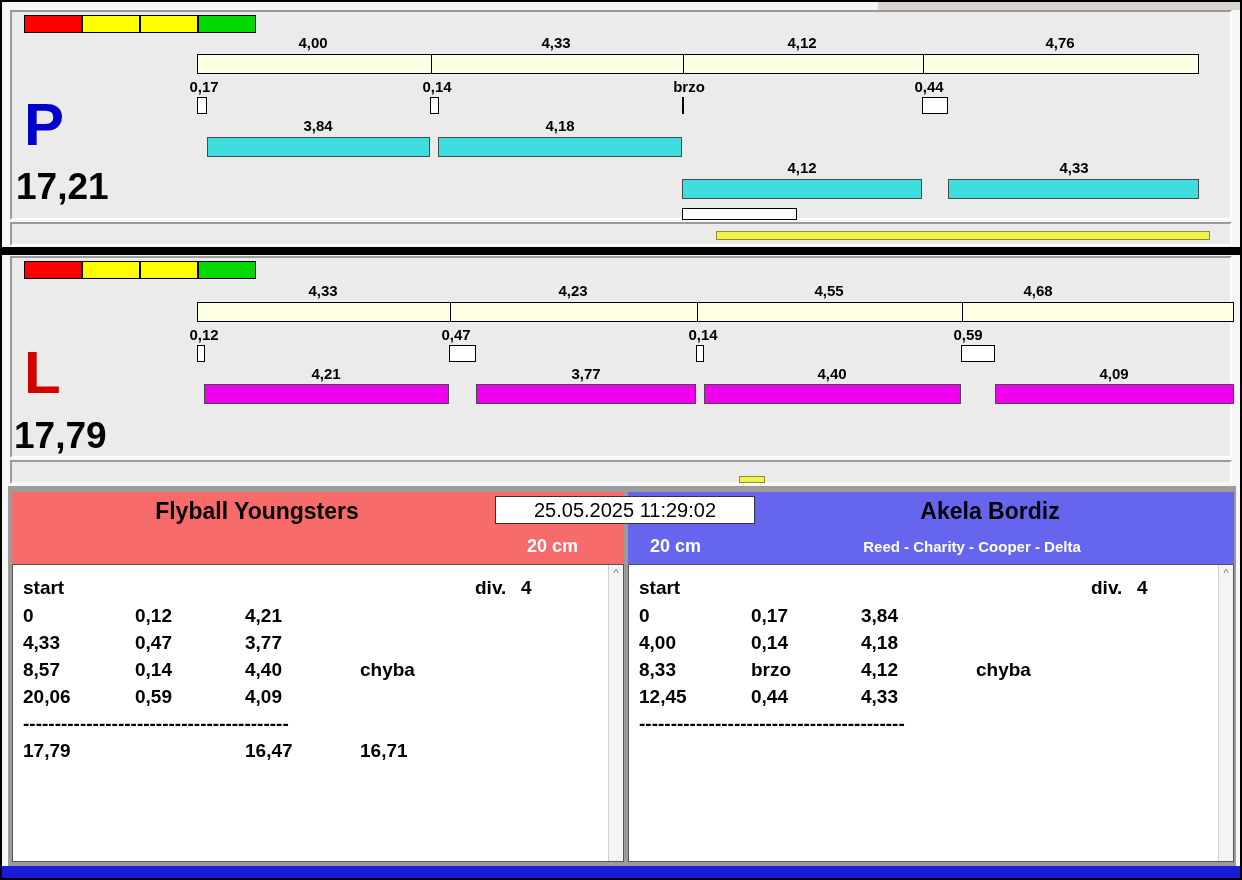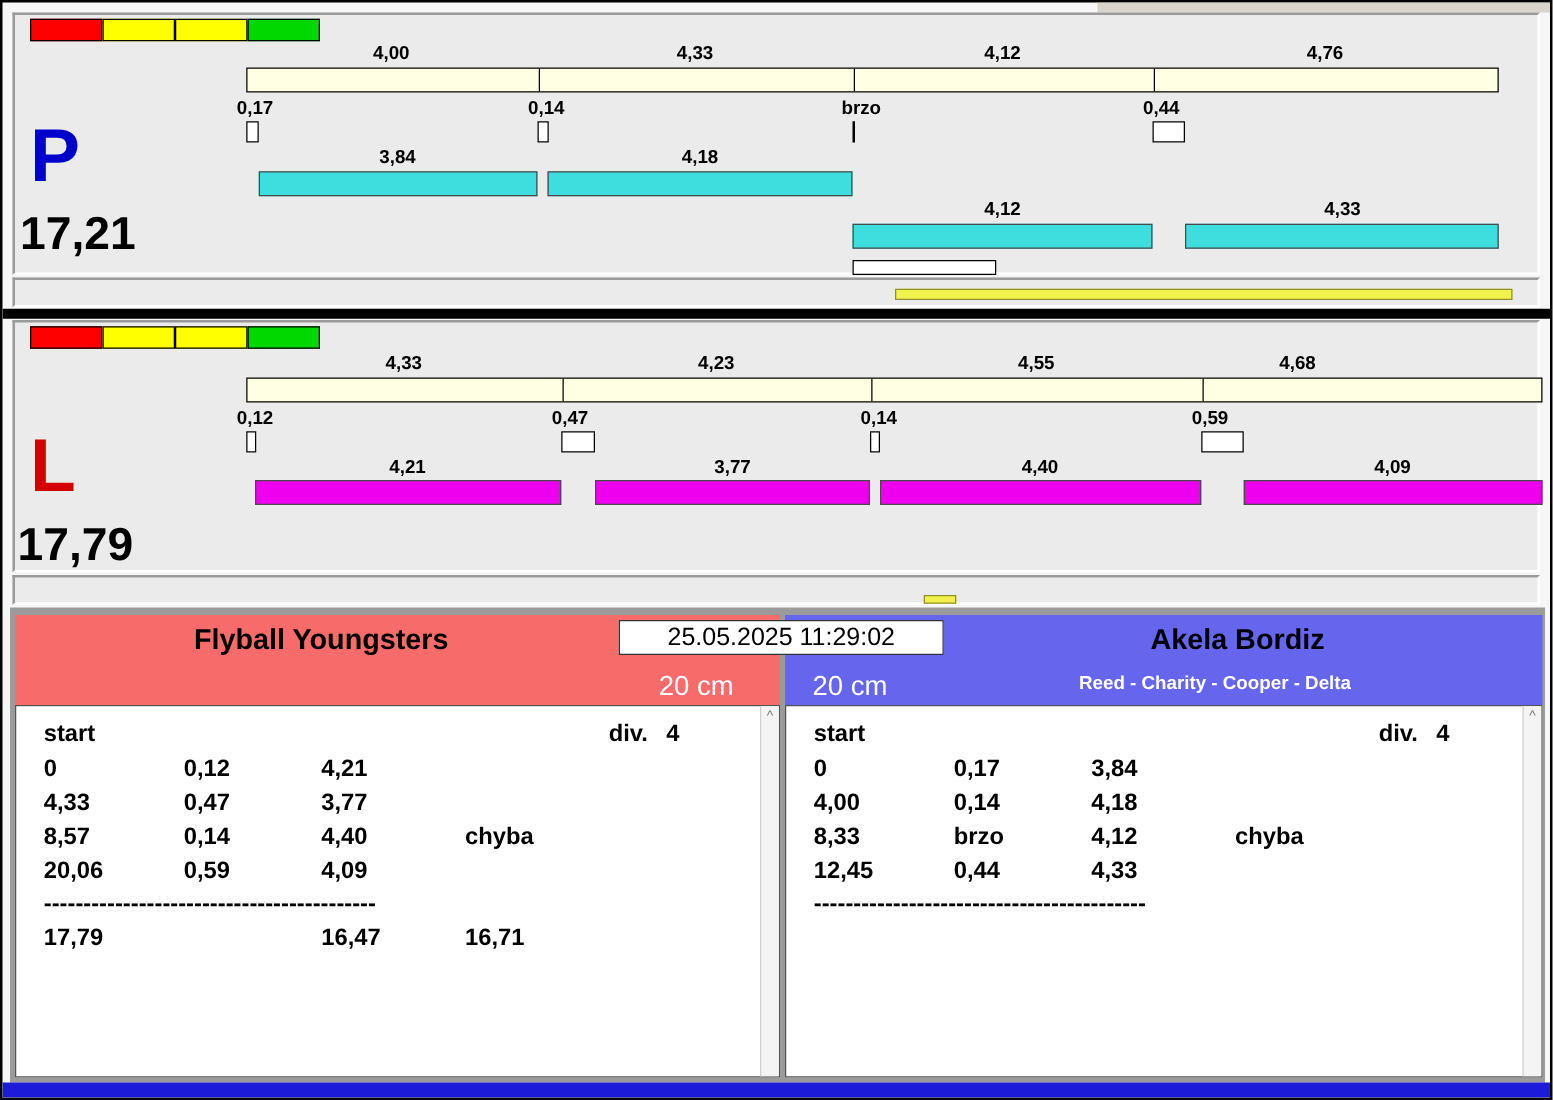--- a/index.html
+++ b/index.html
@@ -23,23 +23,23 @@
   .dogbar{position:absolute;height:20px;border:1px solid #4a4a4a;display:block}
   .cyan{background:#3fdede}
   .mag{background:#ee00ee}
   .total{position:absolute;left:4px;font-size:37px;font-weight:bold;color:#000;line-height:36px}
   .pendbox{position:absolute;left:670px;top:196px;width:115px;height:12px;background:#fff;border:1px solid #000;display:block}
   .ybar{position:absolute;background:#f2f24c;border:1px solid #8f8f2f;display:block}
   .teams{position:absolute;left:6px;top:484px;width:1228px;height:380px;background:#9b9b9b}
   .thead{position:absolute;top:6px;width:612px;height:72px}
   .tname{position:absolute;top:6px;text-align:center;font-size:23px;font-weight:bold;color:#000}
   .tdogs{position:absolute;top:46px;text-align:center;font-size:15px;font-weight:bold;color:#fff}
-  .theight{position:absolute;top:44px;font-size:22px;font-weight:normal;color:#fff}
+  .theight{position:absolute;top:44px;font-size:18px;font-weight:bold;color:#fff}
   .tbody{position:absolute;top:78px;height:298px;background:#fff;border:1px solid #555}
-  .trow{position:absolute;left:0;width:100%;padding-left:22px;font-size:19px;font-weight:bold;color:#000;white-space:nowrap}
+  .trow{position:absolute;left:0;width:100%;padding-left:10px;font-size:19px;font-weight:bold;color:#000;white-space:nowrap}
   .tc{display:inline-block;vertical-align:top}
   .c1{width:112px}.c2{width:110px}.c3{width:115px}.c4{width:115px}.cs{width:452px}.cdiv{width:46px}.ct{width:222px}
   .sbar{position:absolute;right:0;top:0;width:15px;height:100%;background:#f4f4f4;border-left:1px solid #cfcfcf;text-align:center}
   .sarrow{display:block;font-size:11px;color:#777;line-height:12px;padding-top:2px}
   .datebox{position:absolute;left:487px;top:10px;width:260px;height:28px;background:#fff;border:1px solid #333;
            text-align:center;font-size:20px;line-height:26px;color:#000;z-index:5}
   .bottombar{position:absolute;left:0;top:864px;width:1238px;height:12px;background:#1b1bd8}
 </style>
 </head>
 <body>

